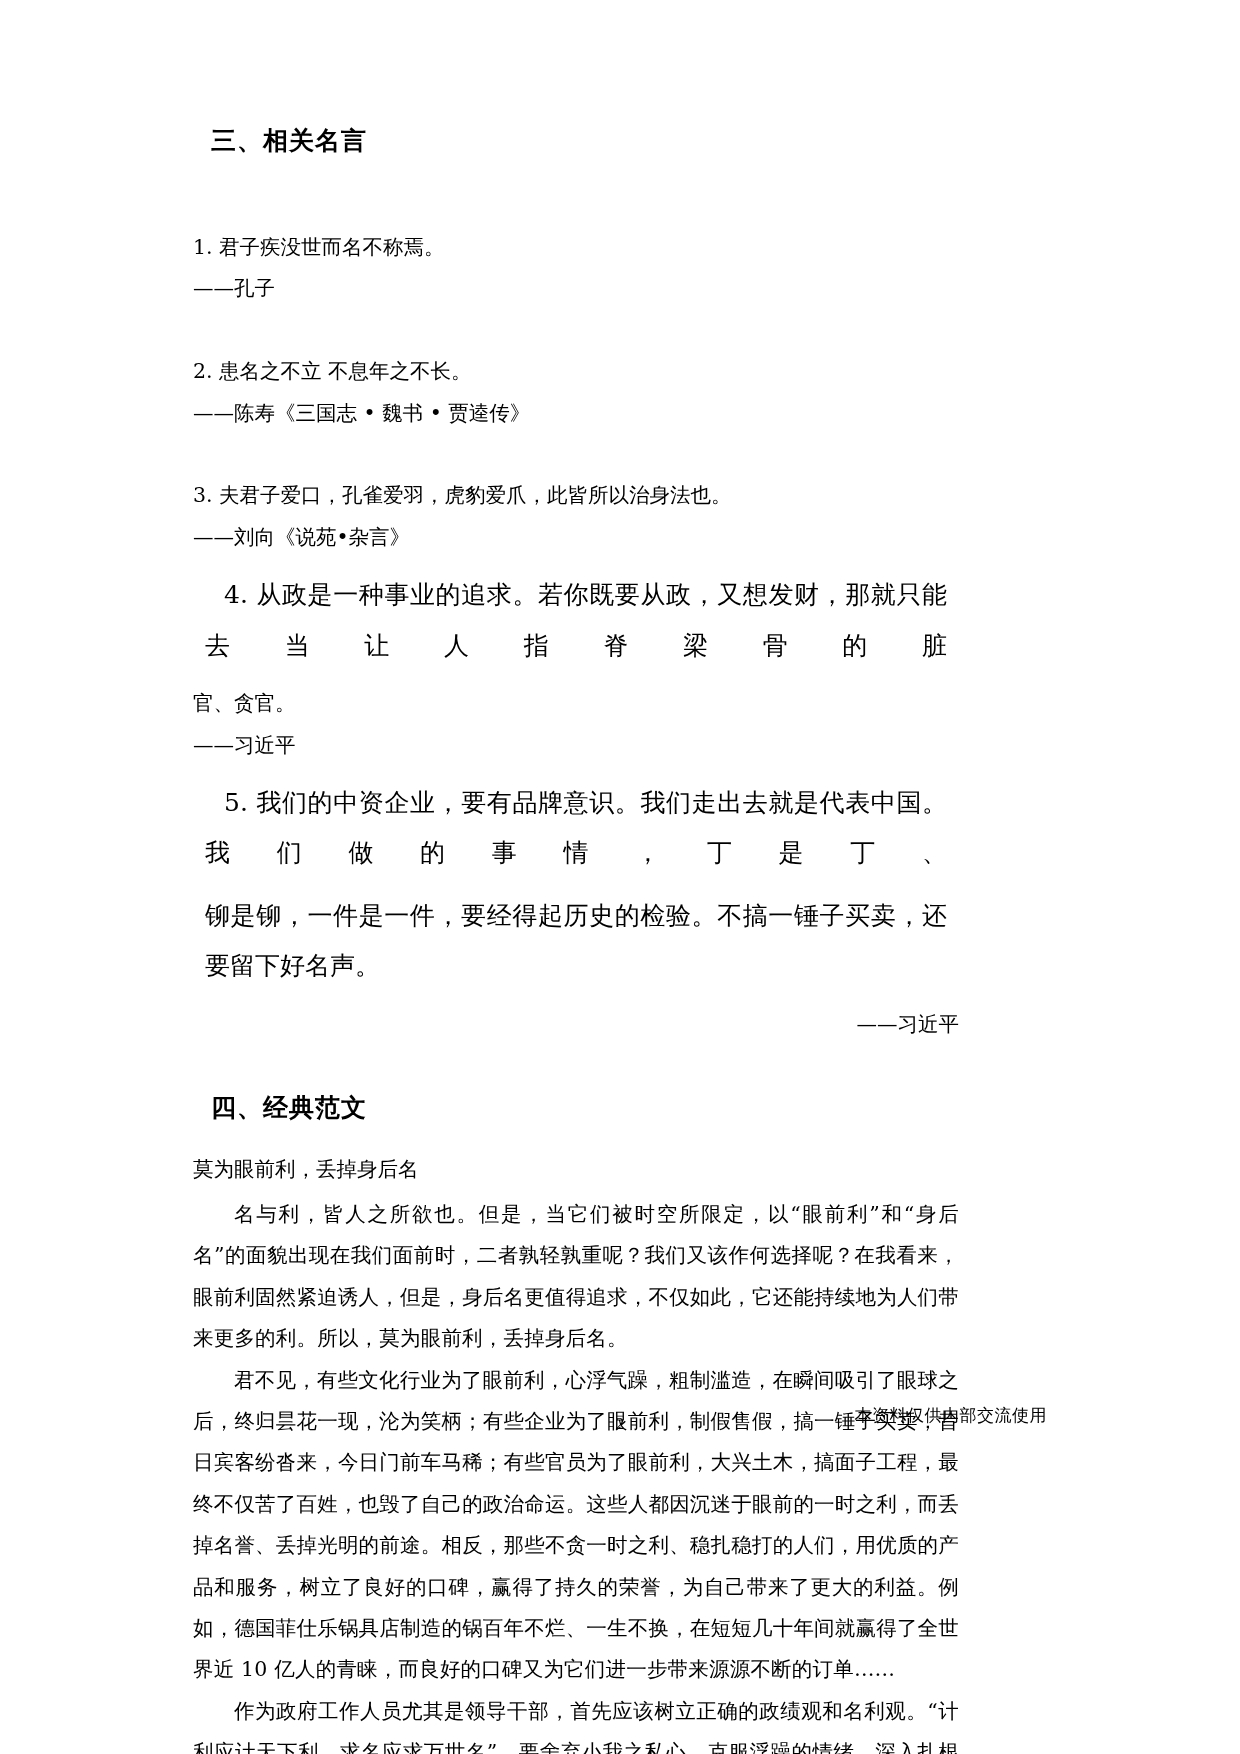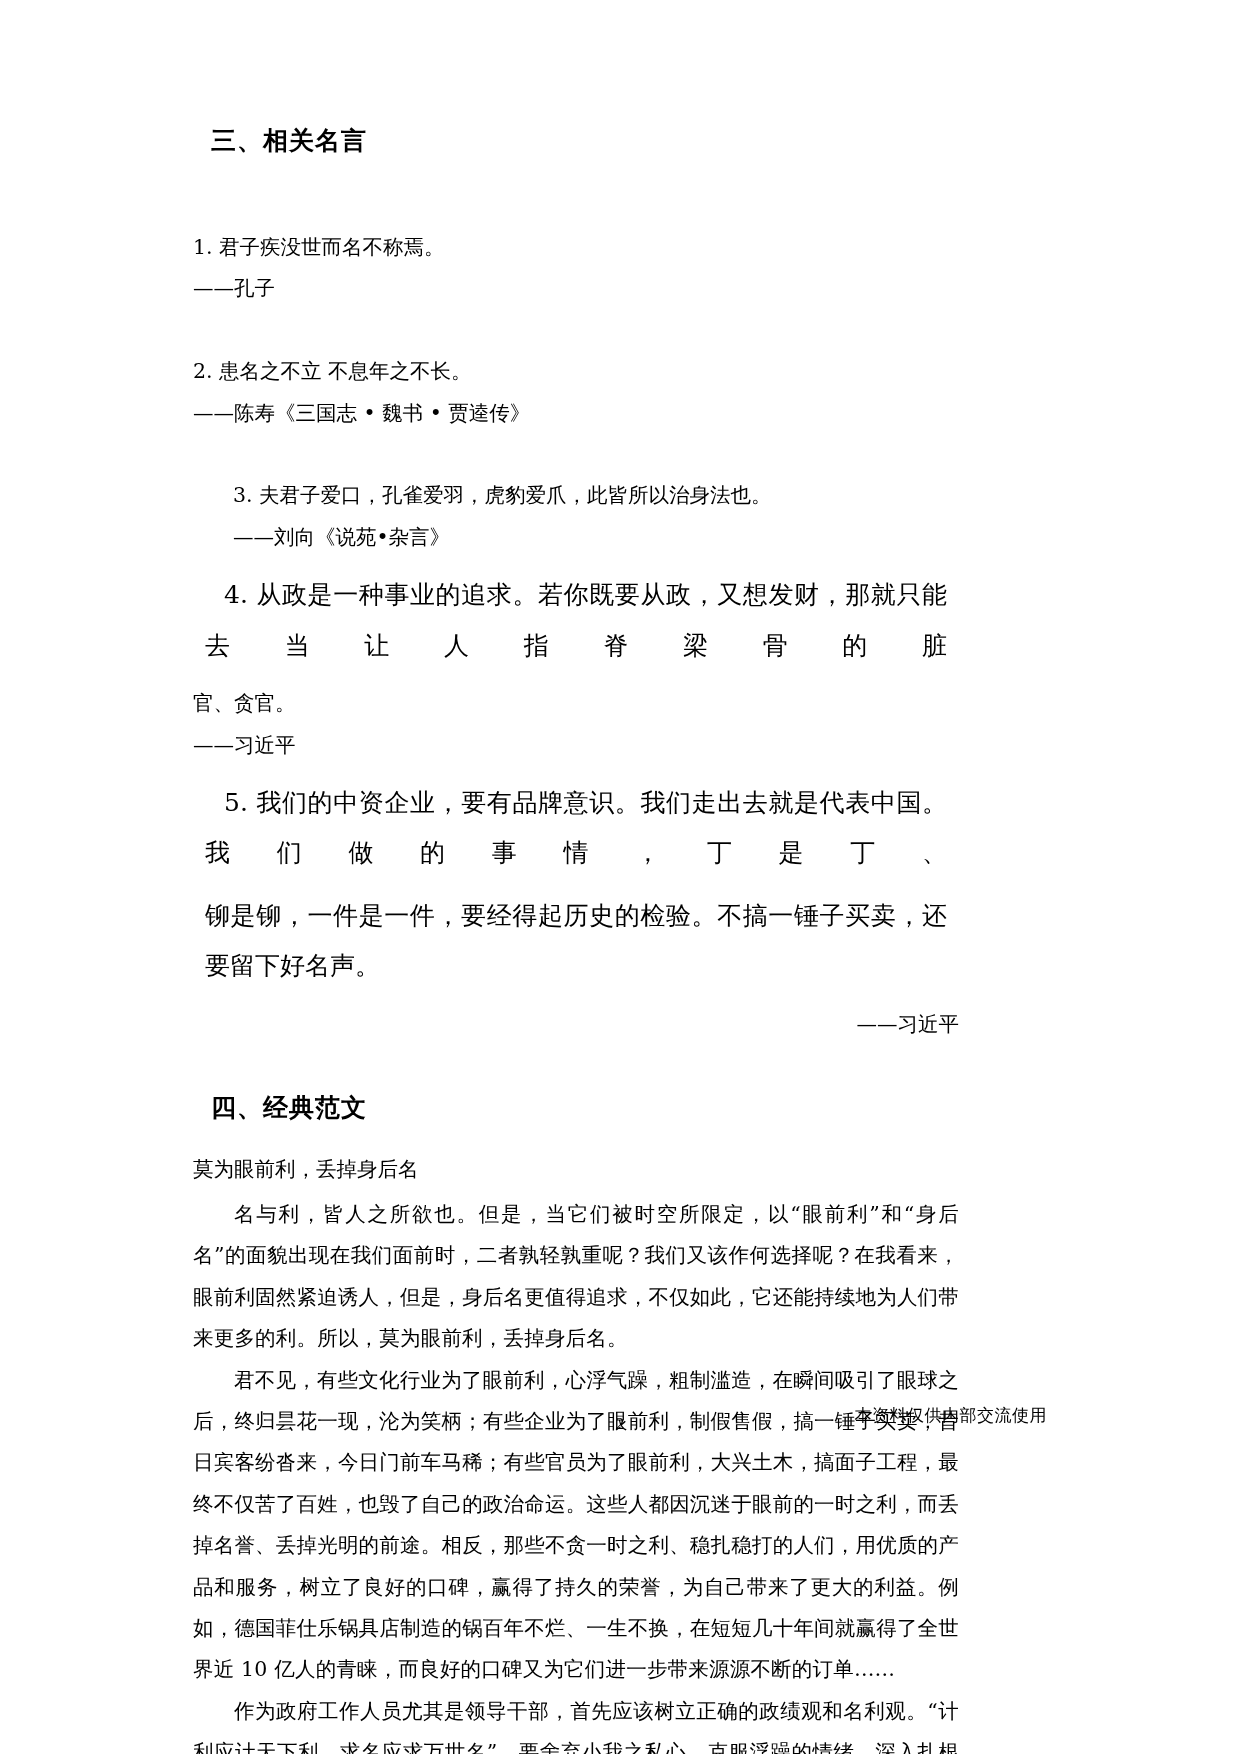--- a/index.html
+++ b/index.html
@@ -133,21 +133,21 @@
       <div class="quote-item">
         <span class="q-indent"></span>
         <span class="quote-row" style="display:inline-flex;width:747px;">
           <span class="q-text">2. 患名之不立  不息年之不长。</span>
           <span class="q-source">——陈寿《三国志 • 魏书 • 贾逵传》</span>
         </span>
       </div>
 
       <div class="quote-item">
         <span class="q-indent"></span>
-        <span class="quote-row" style="display:inline-flex;width:747px;margin-left:40px;">
+        <span class="quote-row" style="display:inline-flex;width:747px;">
           <span class="q-text">3. 夫君子爱口，孔雀爱羽，虎豹爱爪，此皆所以治身法也。</span>
           <span class="q-source">——刘向《说苑•杂言》</span>
         </span>
       </div>
 
       <div class="quote-item">
         <div class="flow-para">
           <span class="q-indent"></span><span>4. 从政是一种事业的追求。若你既要从政，又想发财，那就只能去当让人指脊梁骨的脏</span>
         </div>
         <div class="quote-row" style="width:766px;">

